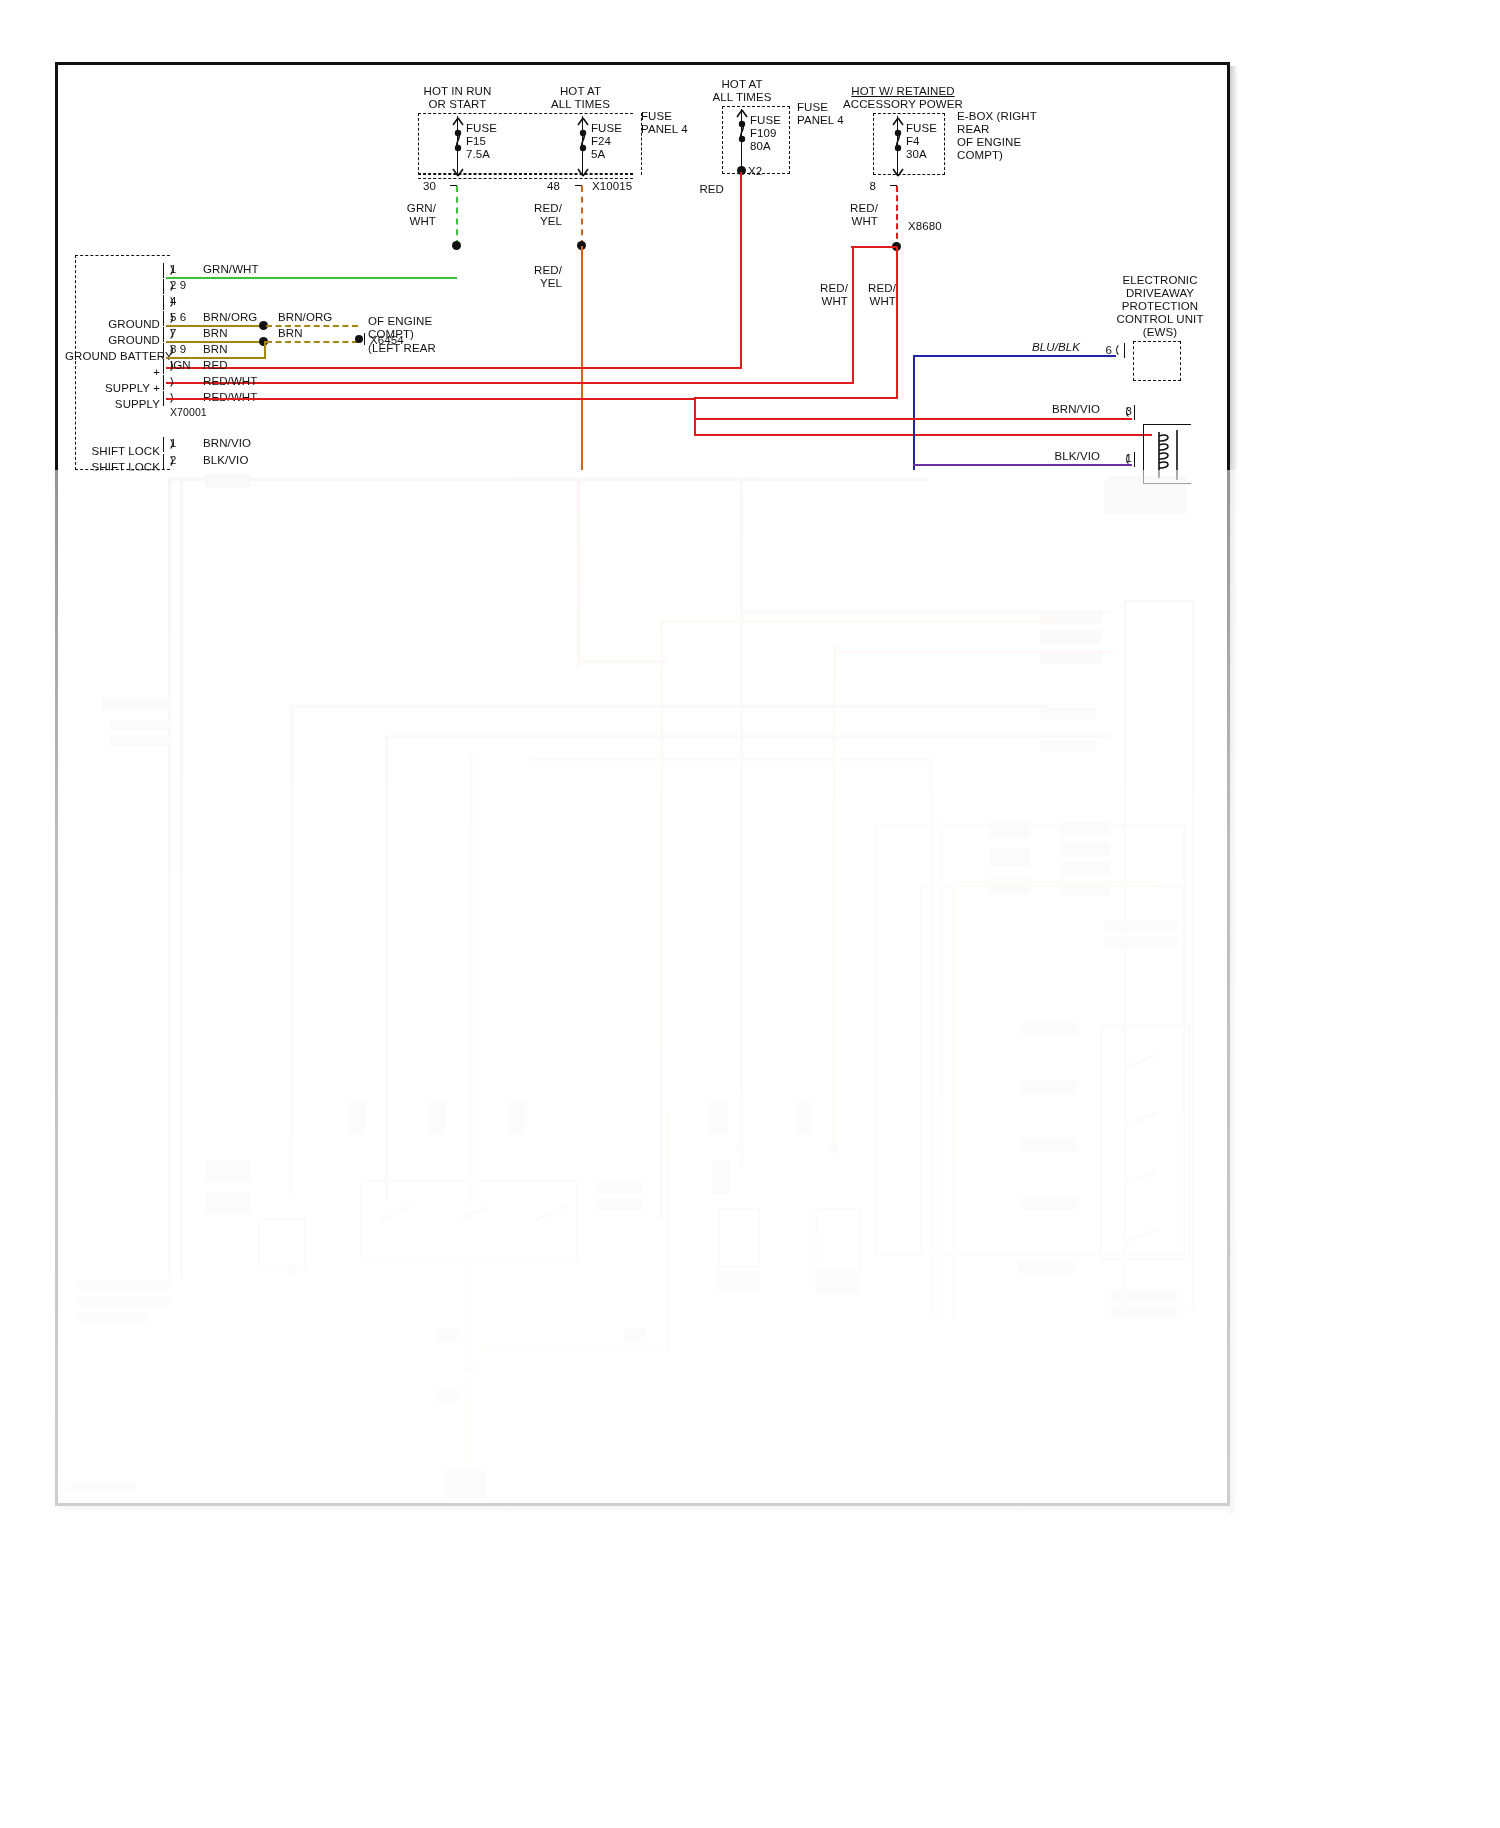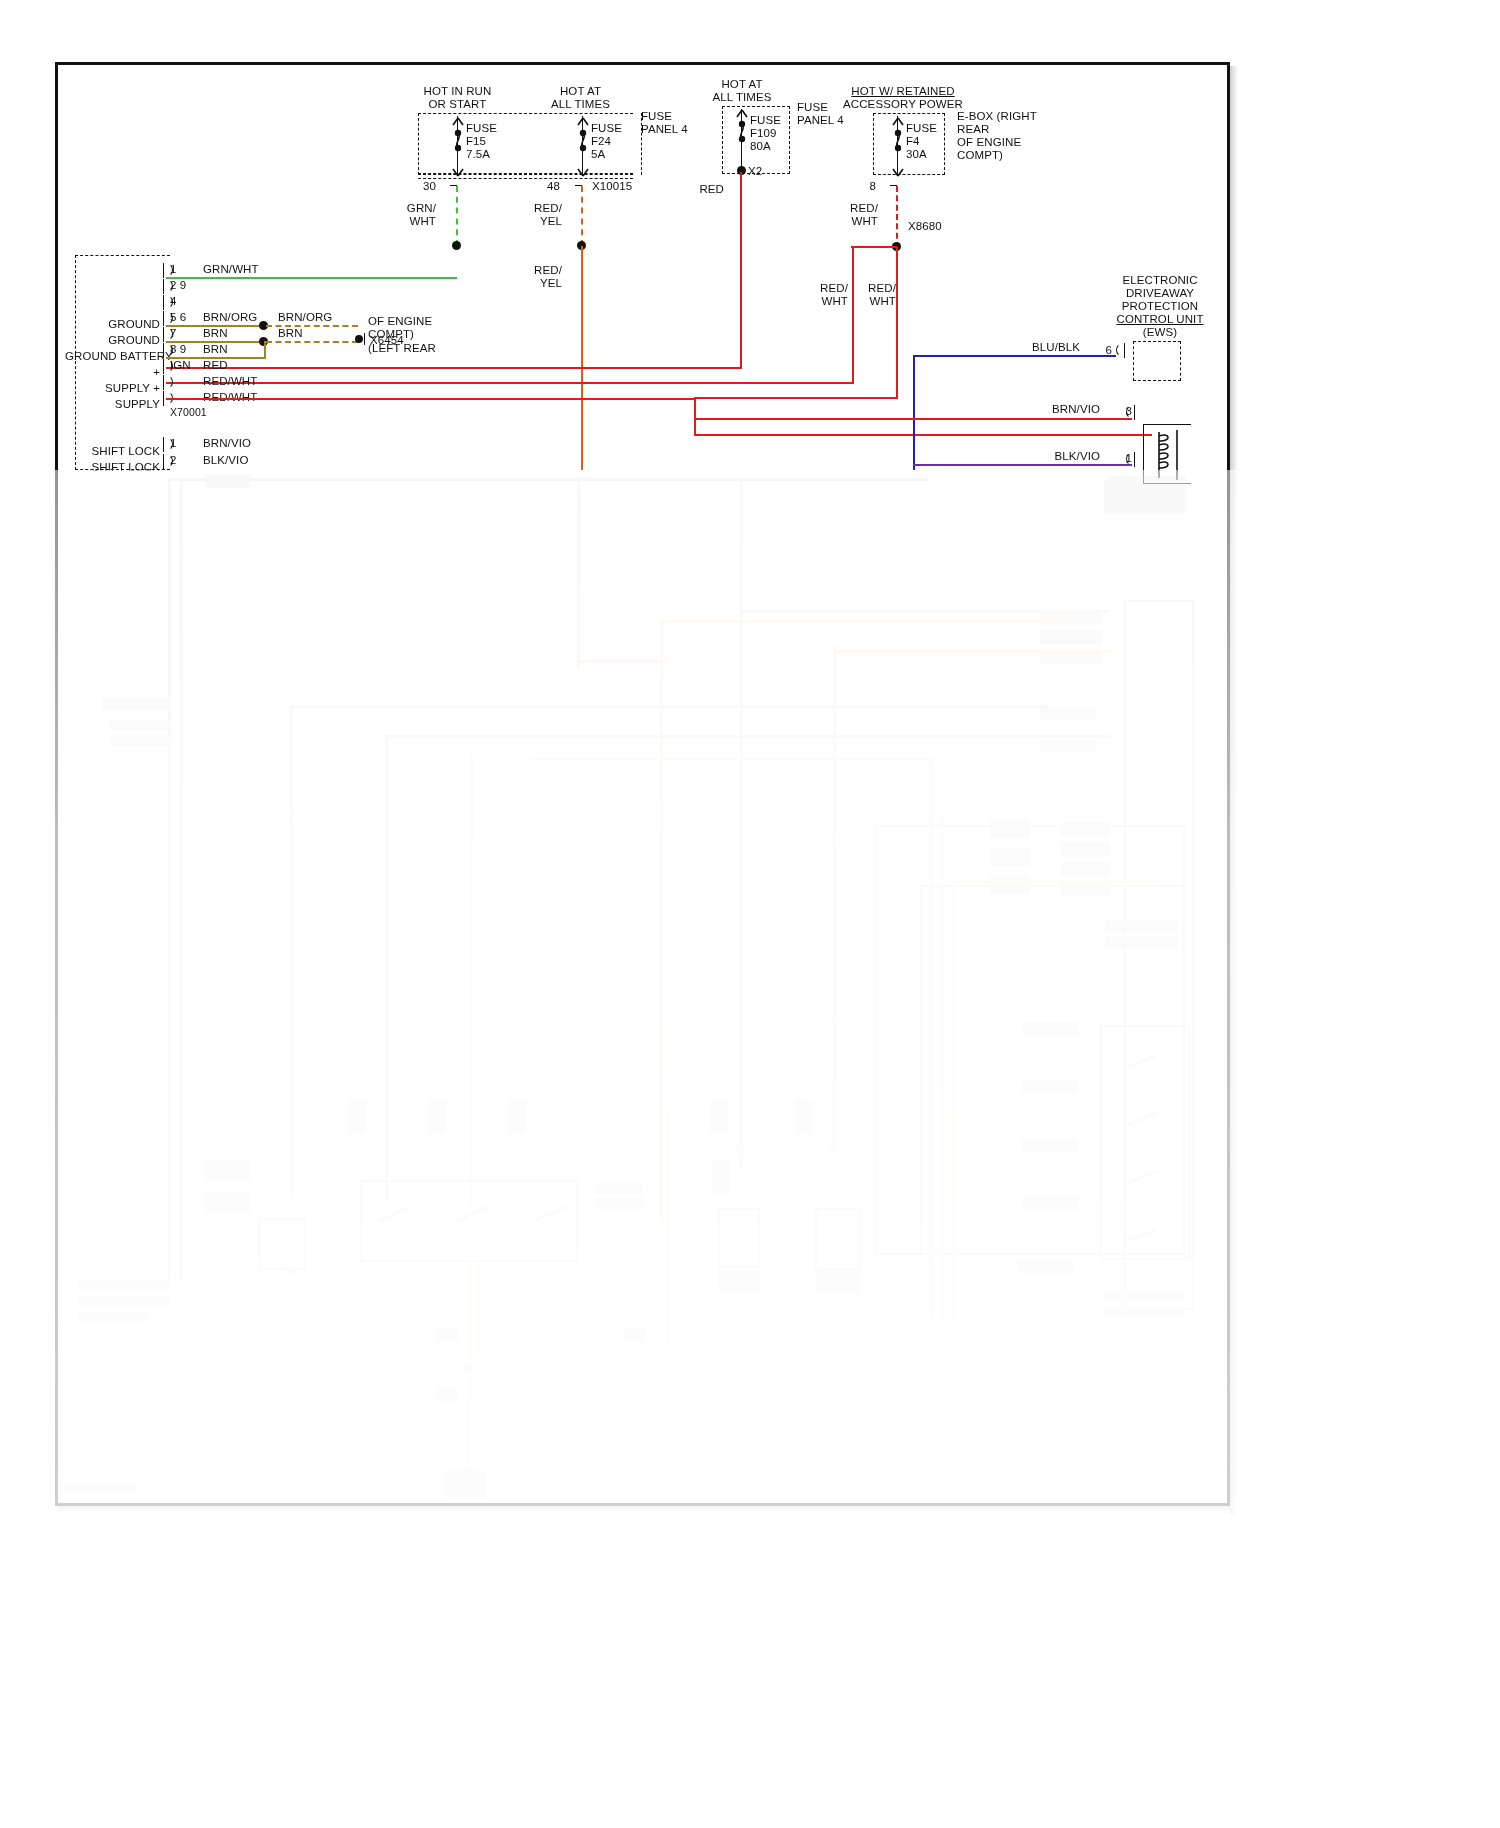--- a/index.html
+++ b/index.html
@@ -255,27 +255,27 @@
 
   <div class="pipe" style="left:163px;top:454px;"></div>
   <div class="arc" style="left:164px;top:454px;"></div>
   <div class="lbl r" style="left:80px;top:461px;width:80px;">SHIFT LOCK</div>
   <div class="lbl" style="left:170px;top:454px;">2</div>
   <div class="lbl" style="left:203px;top:454px;">BLK/VIO</div>
 
   <div class="lbl c" style="left:1100px;top:274px;width:120px;">ELECTRONIC</div>
   <div class="lbl c" style="left:1100px;top:287px;width:120px;">DRIVEAWAY</div>
   <div class="lbl c" style="left:1100px;top:300px;width:120px;">PROTECTION</div>
-  <div class="lbl c" style="left:1100px;top:313px;width:120px;text-decoration:underline;">CONTROL UNIT</div>
+  <div class="lbl c" style="left:1100px;top:313px;width:120px;">CONTROL UNIT</div>
   <div class="lbl c" style="left:1100px;top:326px;width:120px;">(EWS)</div>
   <div class="boxdash" style="left:1133px;top:341px;width:48px;height:40px;"></div>
   <div class="lbl r" style="left:1090px;top:344px;width:22px;">6</div>
   <div class="pipe" style="left:1124px;top:343px;"></div>
   <div class="arcL" style="left:1116px;top:343px;"></div>
-  <div class="lbl r" style="left:1000px;top:341px;width:80px;">BLU/BLK</div>
+  <div class="lbl r" style="left:1000px;top:341px;width:80px;font-style:italic;">BLU/BLK</div>
   <div class="wire h c-blu" style="left:913px;top:355px;width:203px;"></div>
   <div class="wire v c-blu" style="left:913px;top:355px;height:115px;"></div>
 
   <div class="solidbox" style="left:1143px;top:424px;width:48px;height:60px;border-right:none;"></div>
   <svg class="fx" style="left:1155px;top:428px;" width="32" height="54">
     <path d="M4,4 L4,50" stroke="#111" stroke-width="1.6" fill="none"></path>
     <path d="M4,8 C16,4 16,14 4,13 M4,17 C16,13 16,23 4,22 M4,26 C16,22 16,32 4,31 M4,35 C16,31 16,41 4,40" stroke="#111" stroke-width="1.6" fill="none"></path>
     <path d="M22,2 L22,52" stroke="#111" stroke-width="1.6" fill="none"></path>
   </svg>
   <div class="lbl r" style="left:1110px;top:405px;width:22px;">3</div>

